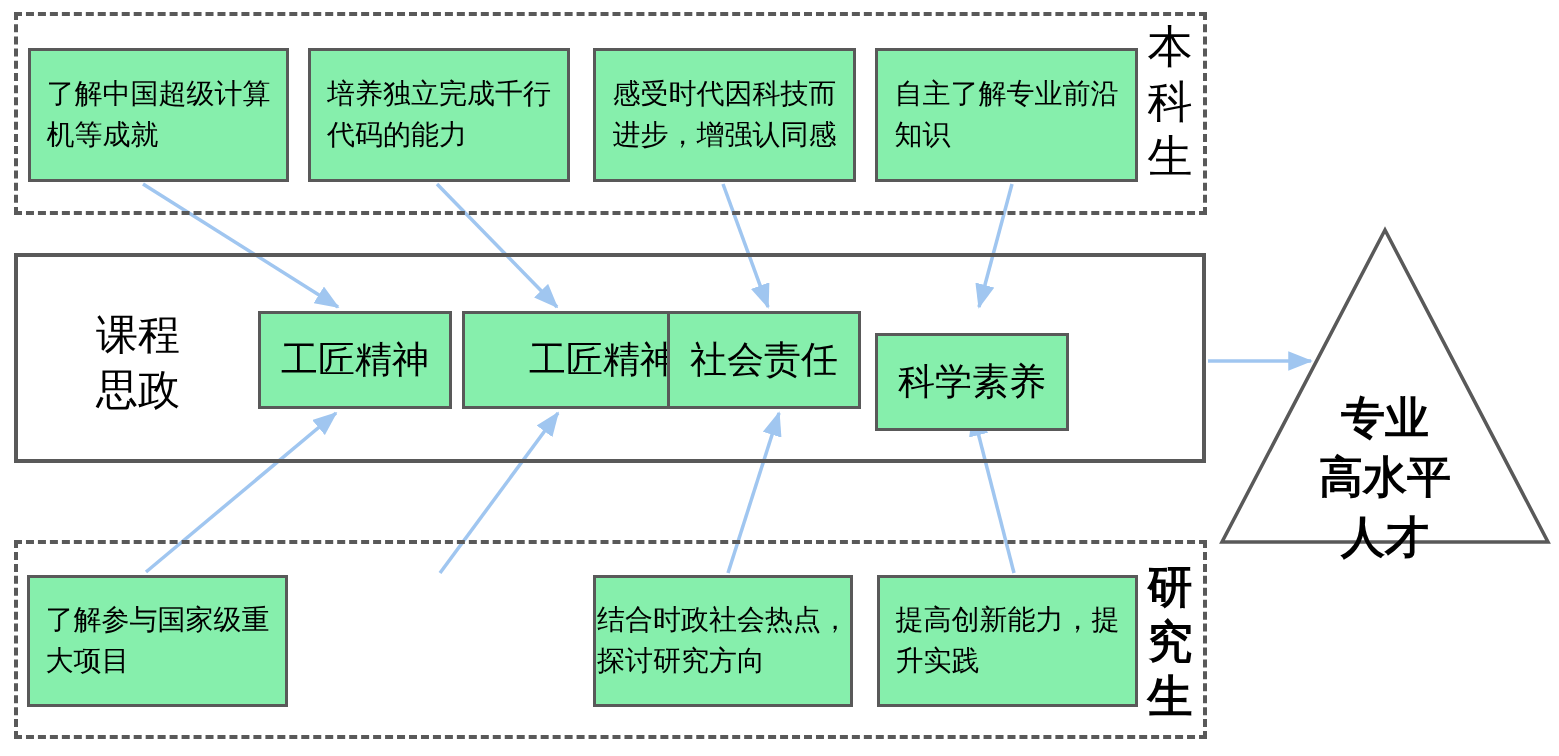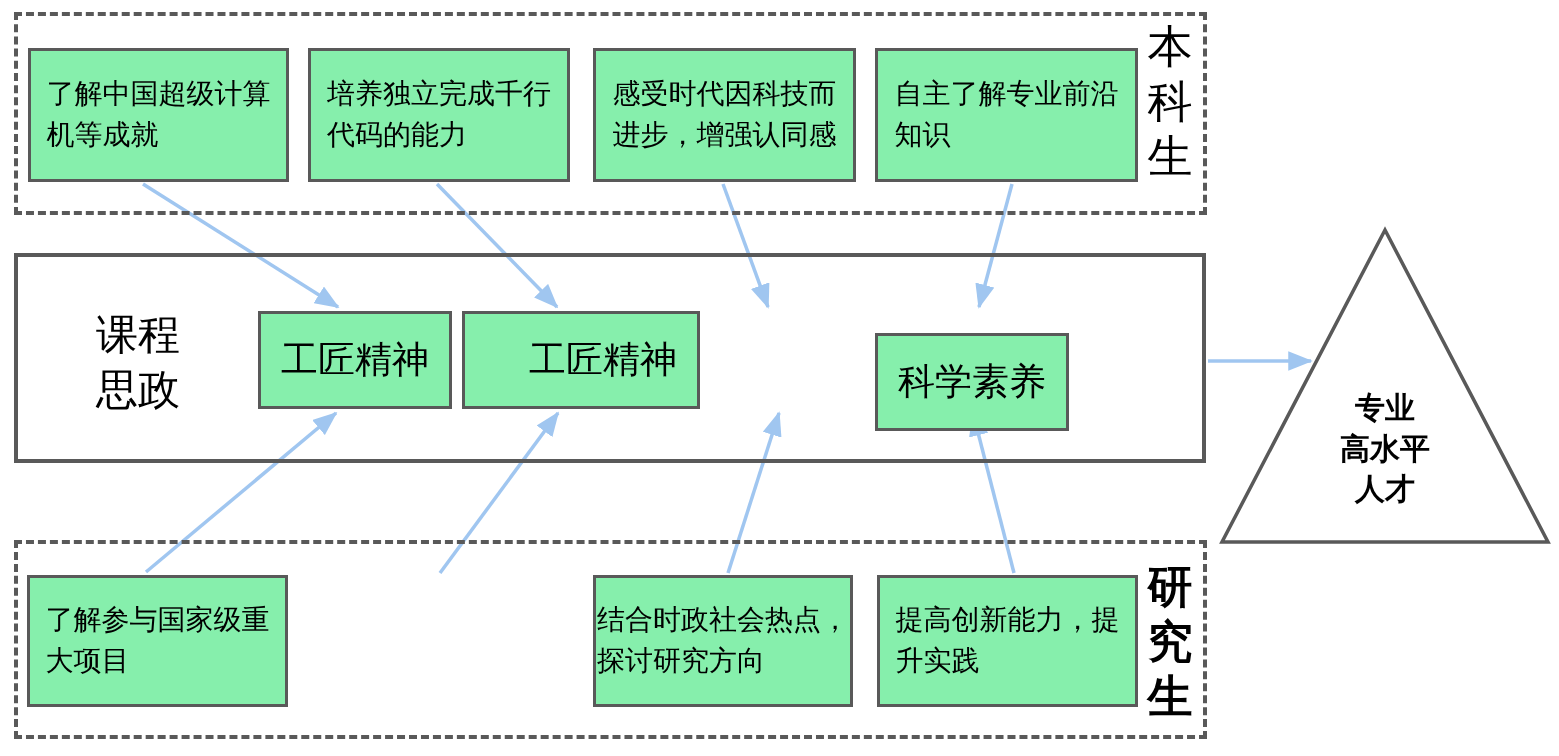--- a/index.html
+++ b/index.html
@@ -30,21 +30,21 @@
   .vlabel{
     position:absolute;width:52px;font-size:45px;line-height:1.22;
     text-align:center;word-break:break-all;white-space:normal;
   }
   .band-label{
     position:absolute;font-size:42px;line-height:1.3;text-align:right;
     white-space:pre-line;
   }
   .goal-label{
     position:absolute;left:1275px;top:388px;width:220px;
-    font-size:30px;font-weight:bold;line-height:1.35;text-align:center;
+    font-size:44px;font-weight:bold;line-height:1.35;text-align:center;
     white-space:pre-line;
   }
   svg#overlay{position:absolute;left:0;top:0;pointer-events:none;}
   svg#overlay line{stroke:var(--arrow-blue);stroke-width:3.5;}
   svg#overlay .ah{fill:var(--arrow-blue);}
   svg#overlay polygon.tri{fill:#ffffff;stroke:var(--border-gray);stroke-width:3.5;}
   
   #top-dashed{left:14px;top:12px;width:1185px;height:195px;}
   #tb1{left:28px;top:48px;width:255px;height:128px;}
   #tb2{left:308px;top:48px;width:256px;height:128px;}
@@ -96,20 +96,21 @@
 进步，增强认同感</div>
   <div id="tb4" class="box small-box">自主了解专业前沿
 知识</div>
   <div id="top-vlabel" class="vlabel">本科生</div>
 
   <div id="mid-container" class="solid-container"></div>
   <div id="mid-label" class="band-label">课程
 思政</div>
   <div id="mb1" class="box mid-box">工匠精神</div>
   <div id="mb2" class="box mid-box">工匠精神</div>
+  <div id="mb3" class="box mid-box">社会责任</div>
   <div id="mb4" class="box mid-box">科学素养</div>
 
   <div id="bottom-dashed" class="dashed-container"></div>
   <div id="bb1" class="box small-box">了解参与国家级重
 大项目</div>
   <div id="bb4" class="box small-box">提高创新能力，提
 升实践</div>
   <div id="bb3" class="box small-box">结合时政社会热点，
 探讨研究方向</div>
   <div id="bottom-vlabel" class="vlabel">研究生</div>

